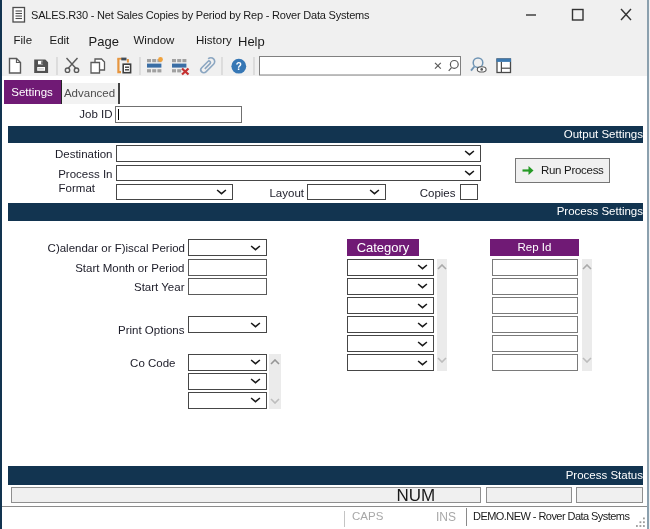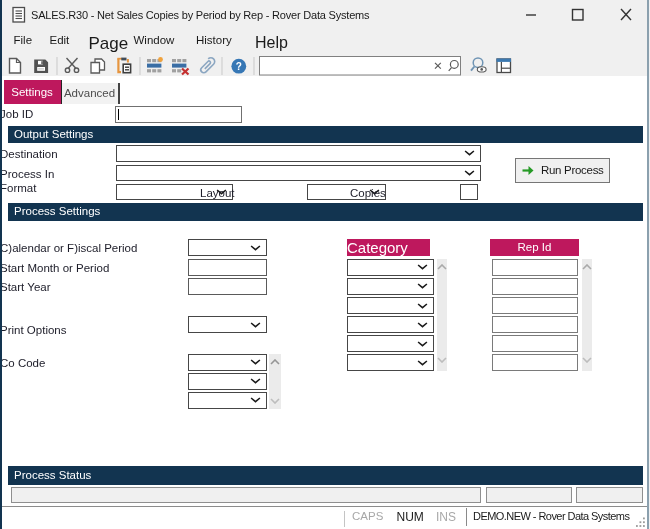--- a/index.html
+++ b/index.html
@@ -1,21 +1,21 @@
 <!DOCTYPE html>
 <html><head>
 <meta charset="utf-8">
 <style>
 *{margin:0;padding:0;box-sizing:border-box}
 html,body{width:650px;height:529px;overflow:hidden}
 body{font-family:"Liberation Sans",sans-serif;background:#fff;position:relative;color:#1a1a1a}
 .abs{position:absolute}
-.navy{background:#be185d;color:#fff}
-.bar{position:absolute;left:8px;width:635px;background:#123450;color:#fff;text-align:left;font-size:11.5px;padding-left:6px}
-.lbl{position:absolute;text-align:left;font-size:11.5px;color:#1c1c28;white-space:nowrap}
+.navy{background:#701a75;color:#fff}
+.bar{position:absolute;left:8px;width:635px;background:#123450;color:#fff;text-align:right;font-size:11.5px;padding-left:6px}
+.lbl{position:absolute;text-align:right;font-size:11.5px;color:#1c1c28;white-space:nowrap}
 .inp{position:absolute;background:#fff;border:1px solid #707070}
 .combo{position:absolute;background:#fff;border:1px solid #464646}
 .chev{position:absolute;right:5px;top:50%;margin-top:-3px;width:11px;height:6px}
 .scroll{position:absolute;background:#ebebeb}
 .schev{position:absolute;left:50%;margin-left:-5px;width:10px;height:6px}
 .gray{position:absolute;background:#f0f0f0;border:1px solid #8f8f8f}
 </style>
 </head>
 <body>
 
@@ -34,24 +34,24 @@
 
 <svg class="abs" style="left:520px;top:5px" width="120" height="22" viewBox="0 0 120 22">
  <line x1="6" y1="10" x2="16" y2="10" stroke="#333" stroke-width="1.4"></line>
  <rect x="52.5" y="4.5" width="10.5" height="10.5" fill="none" stroke="#333" stroke-width="1.4"></rect>
  <line x1="101" y1="4" x2="111" y2="15" stroke="#333" stroke-width="1.4"></line>
  <line x1="111" y1="4" x2="101" y2="15" stroke="#333" stroke-width="1.4"></line>
 </svg>
 
 <div class="abs" style="top:34px;left:13.5px;font-size:11.5px">File</div>
 <div class="abs" style="top:34px;left:49.5px;font-size:11.5px">Edit</div>
-<div class="abs" style="top:34px;left:88.5px;font-size:17px">Page</div>
+<div class="abs" style="top:34px;left:88.5px;font-size:13px">Page</div>
 <div class="abs" style="top:34px;left:133.5px;font-size:11.5px">Window</div>
 <div class="abs" style="top:34px;left:196px;font-size:11.5px">History</div>
-<div class="abs" style="top:34px;left:255px;font-size:16px">Help</div>
+<div class="abs" style="top:34px;left:238px;font-size:13px">Help</div>
 
 <svg class="abs" style="left:0;top:52px" width="650" height="28" viewBox="0 0 650 28">
 
  <path d="M9.5,6.5 h7 l4,4 v10.5 h-11 z" fill="#fff" stroke="#5a5a5a" stroke-width="1.4"></path>
  <path d="M16.5,6.5 v4 h4" fill="none" stroke="#5a5a5a" stroke-width="1.2"></path>
 
  <path d="M35,8.2 h10 l2.3,2.3 v9.7 h-12.3 z" fill="#525252" stroke="#525252" stroke-width="1.6"></path>
  <rect x="38" y="8.8" width="4.8" height="3.6" fill="#fff"></rect>
  <rect x="41.3" y="9.2" width="1.5" height="2.8" fill="#525252"></rect>
  <rect x="37.2" y="15" width="7.8" height="3.8" fill="#fff"></rect>
@@ -218,21 +218,21 @@
 </div>
 <div class="scroll" style="left:268.5px;top:353.5px;width:12px;height:55px">
  <svg class="schev" style="top:5px" viewBox="0 0 10 6">
       <path d="M1,5 L5,1 L9,5" stroke="#969696" stroke-width="1.6" fill="none"></path>
     </svg>
  <svg class="schev" style="bottom:5px" viewBox="0 0 10 6">
       <path d="M1,1 L5,5 L9,1" stroke="#bdbdbd" stroke-width="1.6" fill="none"></path>
     </svg>
 </div>
 
-<div class="abs navy" style="left:347px;top:238.5px;width:83px;height:17.5px;font-size:15px;line-height:17.5px">Category</div>
+<div class="abs navy" style="left:347px;top:238.5px;width:72px;height:17.5px;font-size:13px;text-align:center;line-height:17.5px">Category</div>
 <div class="combo" style="left:347px;top:258.8px;width:86.5px;height:17px">
  <svg class="chev" viewBox="0 0 12 6">
       <path d="M1.2,0.8 L6,4.8 L10.8,0.8" stroke="#1b1b1b" stroke-width="1.7" fill="none"></path>
     </svg>
 </div>
 <div class="combo" style="left:347px;top:277.9px;width:86.5px;height:17px">
  <svg class="chev" viewBox="0 0 12 6">
       <path d="M1.2,0.8 L6,4.8 L10.8,0.8" stroke="#1b1b1b" stroke-width="1.7" fill="none"></path>
     </svg>
 </div>
@@ -282,21 +282,21 @@
 </div>
 
 <div class="bar" style="top:465.5px;height:19px;line-height:19px">Process Status</div>
 <div class="gray" style="left:10.5px;top:487px;width:470.5px;height:16px"></div>
 <div class="gray" style="left:486px;top:487px;width:86px;height:16px"></div>
 <div class="gray" style="left:576px;top:487px;width:67px;height:16px"></div>
 
 <div class="abs" style="left:0;top:505.5px;width:650px;height:1.5px;background:#8c8c8c"></div>
 <div class="abs" style="left:344px;top:511px;width:1px;height:16px;background:#c4c4c4"></div>
 <div class="abs" style="left:352px;top:510px;font-size:11.5px;color:#a8a8a8">CAPS</div>
-<div class="abs" style="left:396.5px;top:510px;font-size:12px;color:#1a1a1a">NUM</div>
+<div class="abs" style="left:396.5px;top:486px;font-size:17px;color:#1a1a1a">NUM</div>
 <div class="abs" style="left:436px;top:510px;font-size:12px;color:#a8a8a8">INS</div>
 <div class="abs" style="left:466px;top:508px;width:1px;height:18px;background:#8a8a8a"></div>
 <div class="abs" style="left:473px;top:510px;font-size:11px;letter-spacing:-0.55px;color:#1a1a1a;white-space:nowrap">DEMO.NEW - Rover Data Systems</div>
 <svg class="abs" style="left:635px;top:516px" width="12" height="12" viewBox="0 0 12 12">
  <g fill="#9a9a9a">
   <rect x="8" y="1.5" width="1.8" height="1.8"></rect>
   <rect x="8" y="5.3" width="1.8" height="1.8"></rect>
   <rect x="8" y="9.1" width="1.8" height="1.8"></rect>
   <rect x="4.5" y="5.3" width="1.8" height="1.8"></rect>
   <rect x="4.5" y="9.1" width="1.8" height="1.8"></rect>

